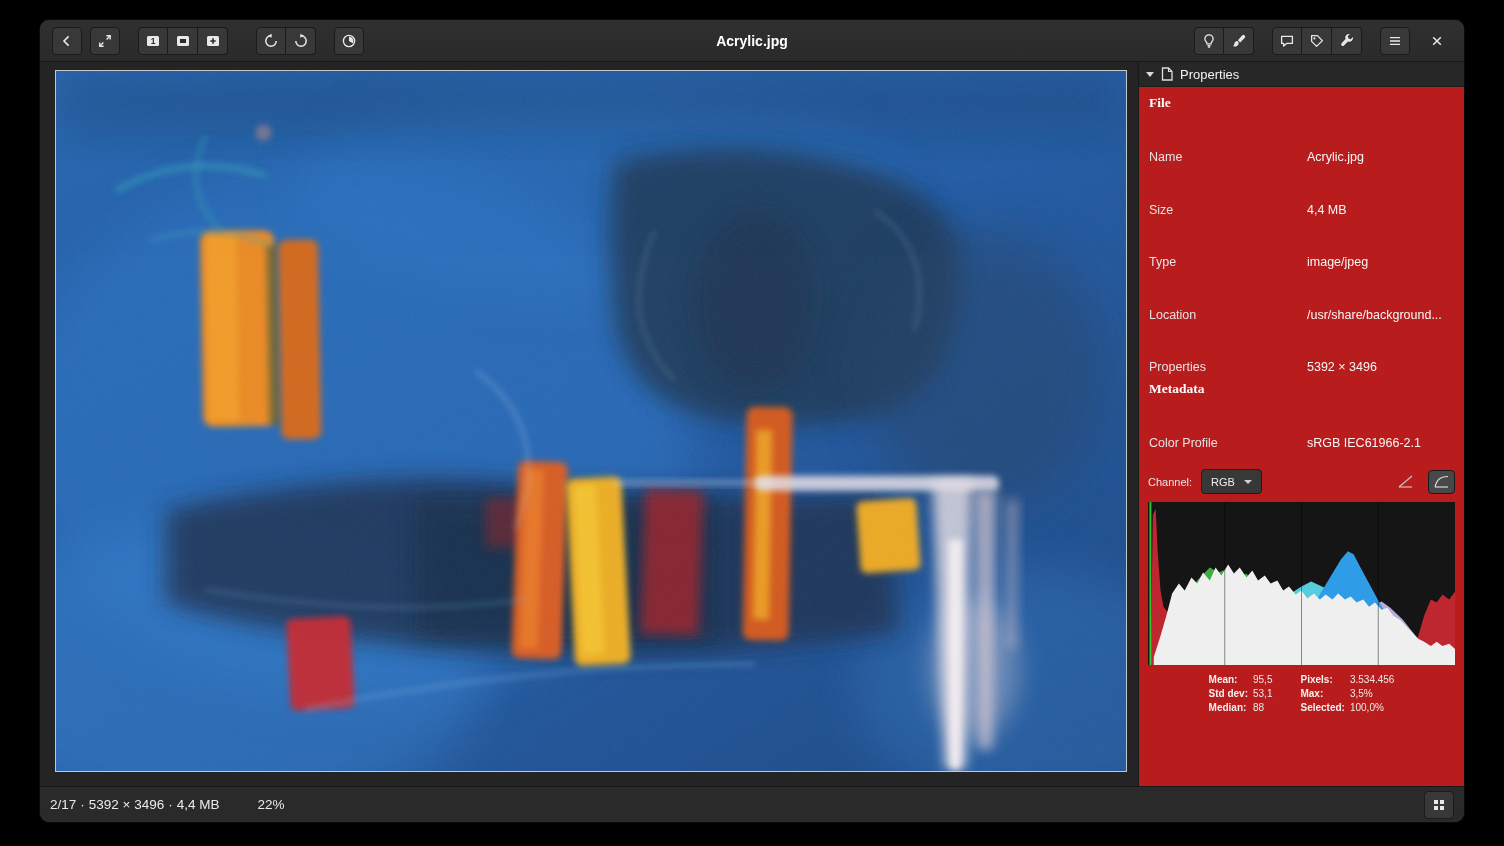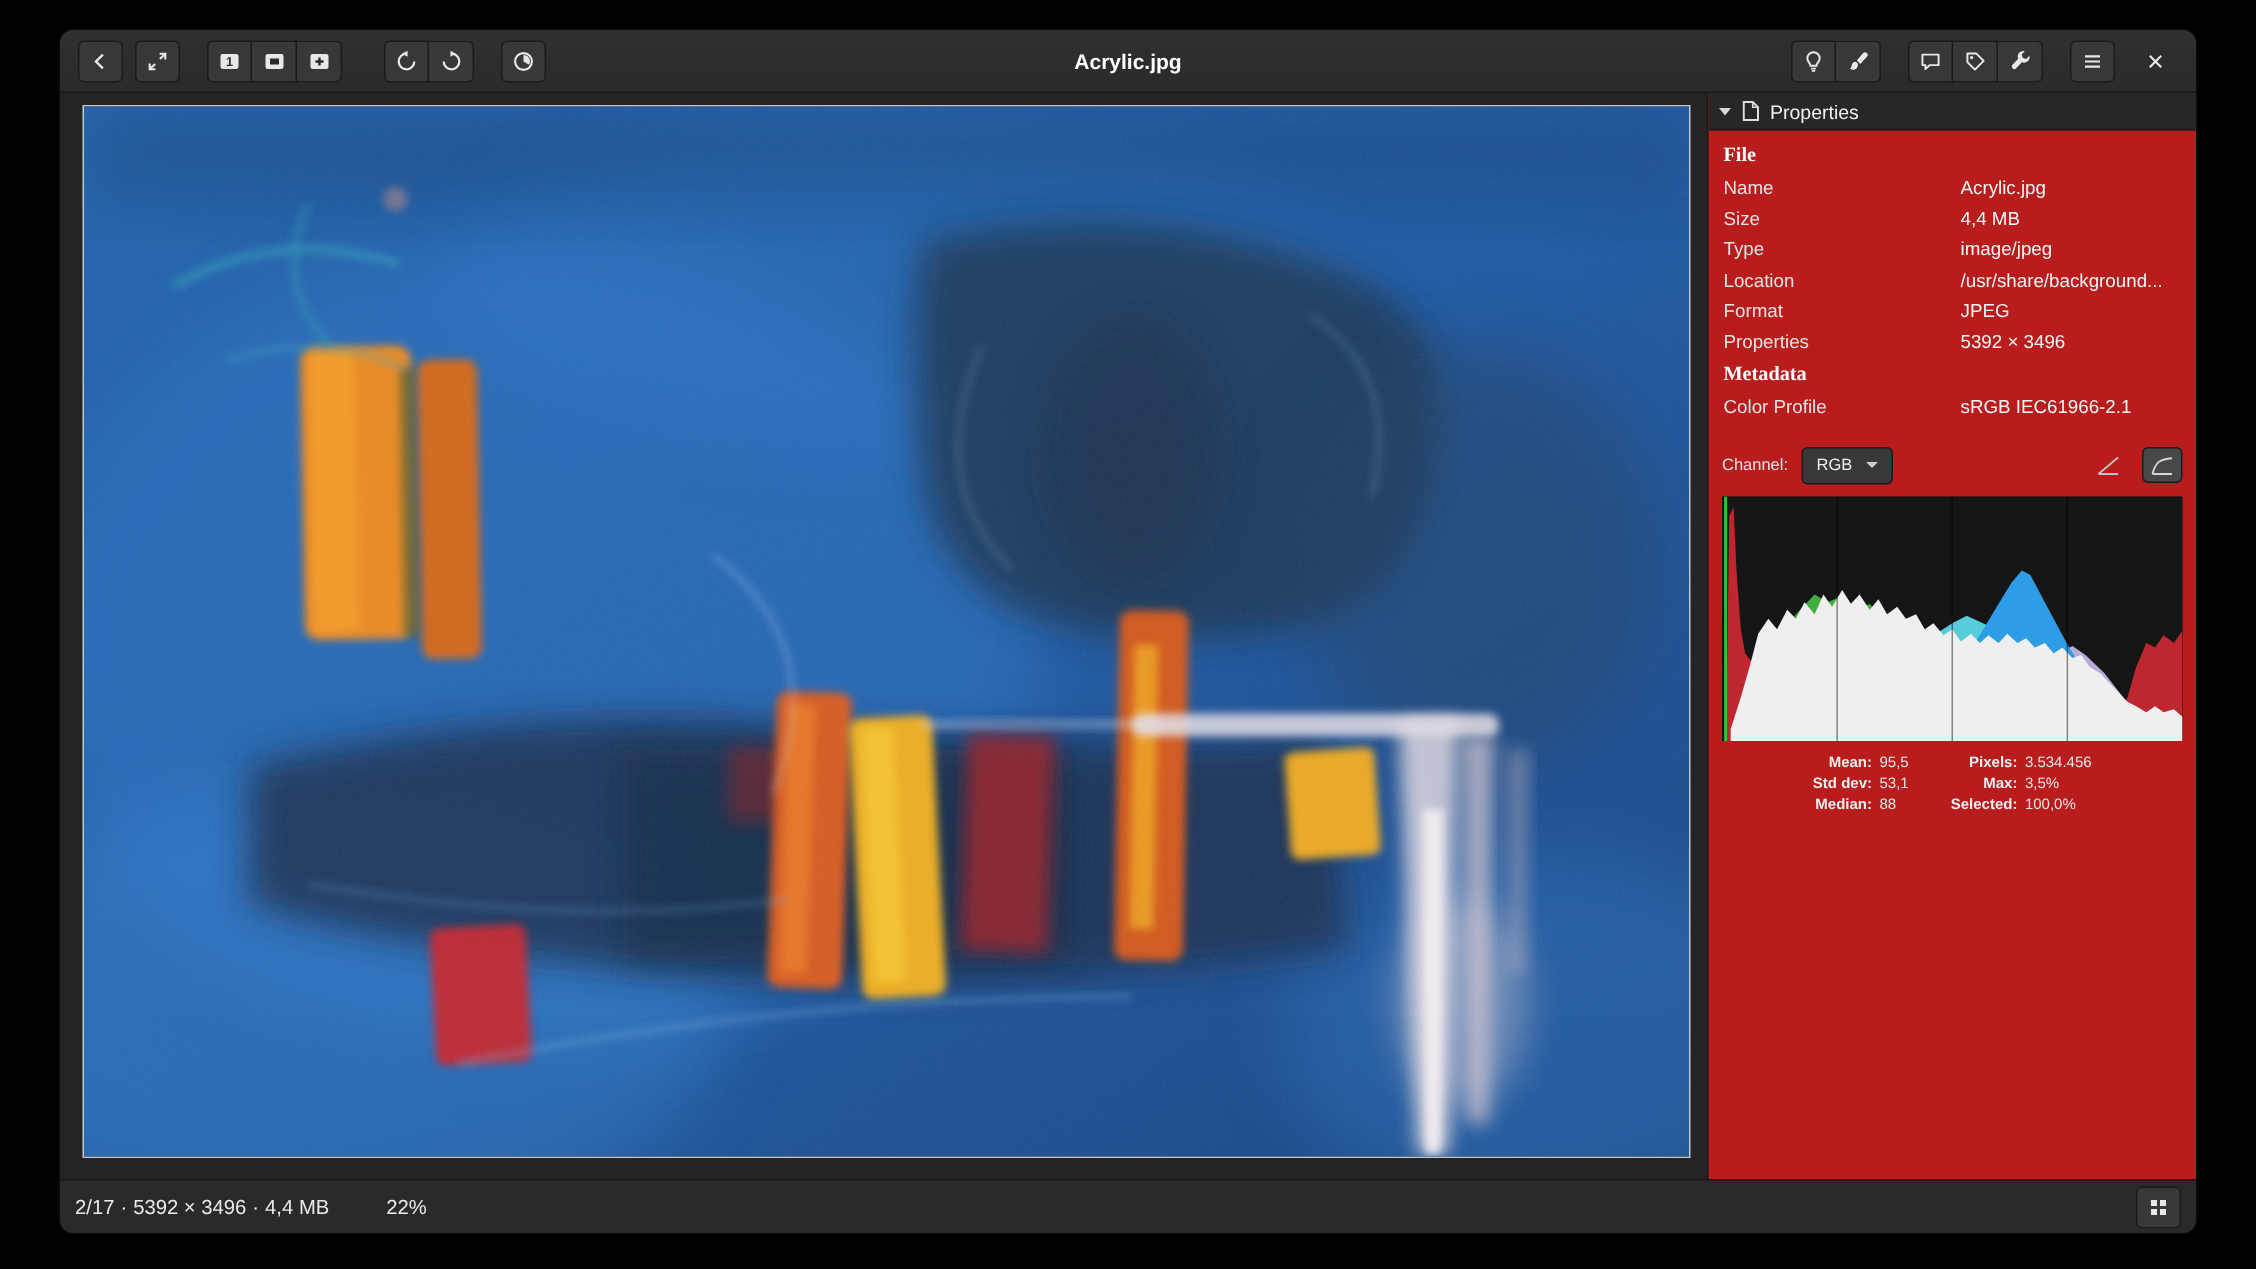--- a/index.html
+++ b/index.html
@@ -32,38 +32,38 @@
   
   .sidebar { flex:0 0 326px; width:326px; background:#b91c1c; border-left:1px solid #181818;
              color:#ededed; display:flex; flex-direction:column; overflow:hidden; }
   .expander { flex:0 0 25px; display:flex; align-items:center; gap:7px; padding:0 7px; font-size:13px;
               color:#f2f2f2; background:#272727; border-bottom:1px solid #1d1d1d; }
   .expander + .expander, .props + .expander { border-top:1px solid #1d1d1d; }
   .tri-down { width:0; height:0; border-left:4px solid transparent; border-right:4px solid transparent;
               border-top:5px solid #d9d9d9; }
   .props { padding:5px 10px 9px; font-size:12.5px; }
   .section-title { font-size:13.5px; font-weight:bold; color:#ffffff; padding:3px 0 4px;font-family:Liberation Serif, serif; }
-  .prop-row { display:grid; grid-template-columns:158px 1fr; align-items:center; height:20.5px; }
+  .prop-row { display:grid; grid-template-columns:158px 1fr; align-items:center; height:20.5px;margin-top:32px; }
   .prop-label { color:#e3e3e3; white-space:nowrap; }
   .prop-value { color:#f6f6f6; white-space:nowrap; overflow:hidden; }
   .channel-row { display:flex; align-items:center; gap:9px; padding:7px 9px 5px; }
   .channel-label { font-size:11px; color:#e6e6e6; }
   .dropdown { height:25px; background:#383838; border:1px solid #1b1b1b; border-radius:4px;
               display:flex; align-items:center; gap:9px; padding:0 9px; font-size:11px; color:#f0f0f0; }
   .dd-arrow { width:0; height:0; border-left:4px solid transparent; border-right:4px solid transparent;
               border-top:4px solid #cfcfcf; }
   .spacer { flex:1; }
   .mini-btn { width:27px; height:24px; display:flex; align-items:center; justify-content:center;
               border:1px solid transparent; border-radius:4px; }
   .mini-btn.active { background:#484848; border-color:#1b1b1b; }
   .histo-wrap { margin:3px 9px 0; height:163px; background:#151515; }
   .histo-wrap svg { width:100%; height:100%; }
   .stats { display:flex; justify-content:center; gap:28px; padding:9px 0 10px; font-size:10px; }
   .stat-grid { display:grid; grid-template-columns:auto auto; column-gap:5px; row-gap:3px; }
-  .stat-label { font-weight:bold; text-align:right; color:#f0f0f0; }
+  .stat-label { font-weight:bold; text-align:left; color:#f0f0f0; }
   .stat-value { color:#e9e9e9; }
   
   .statusbar { flex:0 0 36px; background:#2a2a2a; border-top:1px solid #181818; display:flex;
                align-items:center; padding:0 10px; font-size:13.5px; color:#eaeaea; }
   .sb-left { display:flex; align-items:flex-start; gap:4px; }
   .sb-zoom { margin-left:38px; }
   .sb-right { margin-left:auto; }
 </style>
 </head>
 <body>
@@ -331,24 +331,20 @@
           </div>
           <div class="prop-row">
             <span class="prop-label">Type</span>
             <span class="prop-value">image/jpeg</span>
           </div>
           <div class="prop-row">
             <span class="prop-label">Location</span>
             <span class="prop-value">/usr/share/background...</span>
           </div>
           <div class="prop-row">
-            <span class="prop-label">Format</span>
-            <span class="prop-value">JPEG</span>
-          </div>
-          <div class="prop-row">
             <span class="prop-label">Properties</span>
             <span class="prop-value">5392 × 3496</span>
           </div>
           <div class="section-title">Metadata</div>
           <div class="prop-row">
             <span class="prop-label">Color Profile</span>
             <span class="prop-value">sRGB IEC61966-2.1</span>
           </div>
         </div>
 

